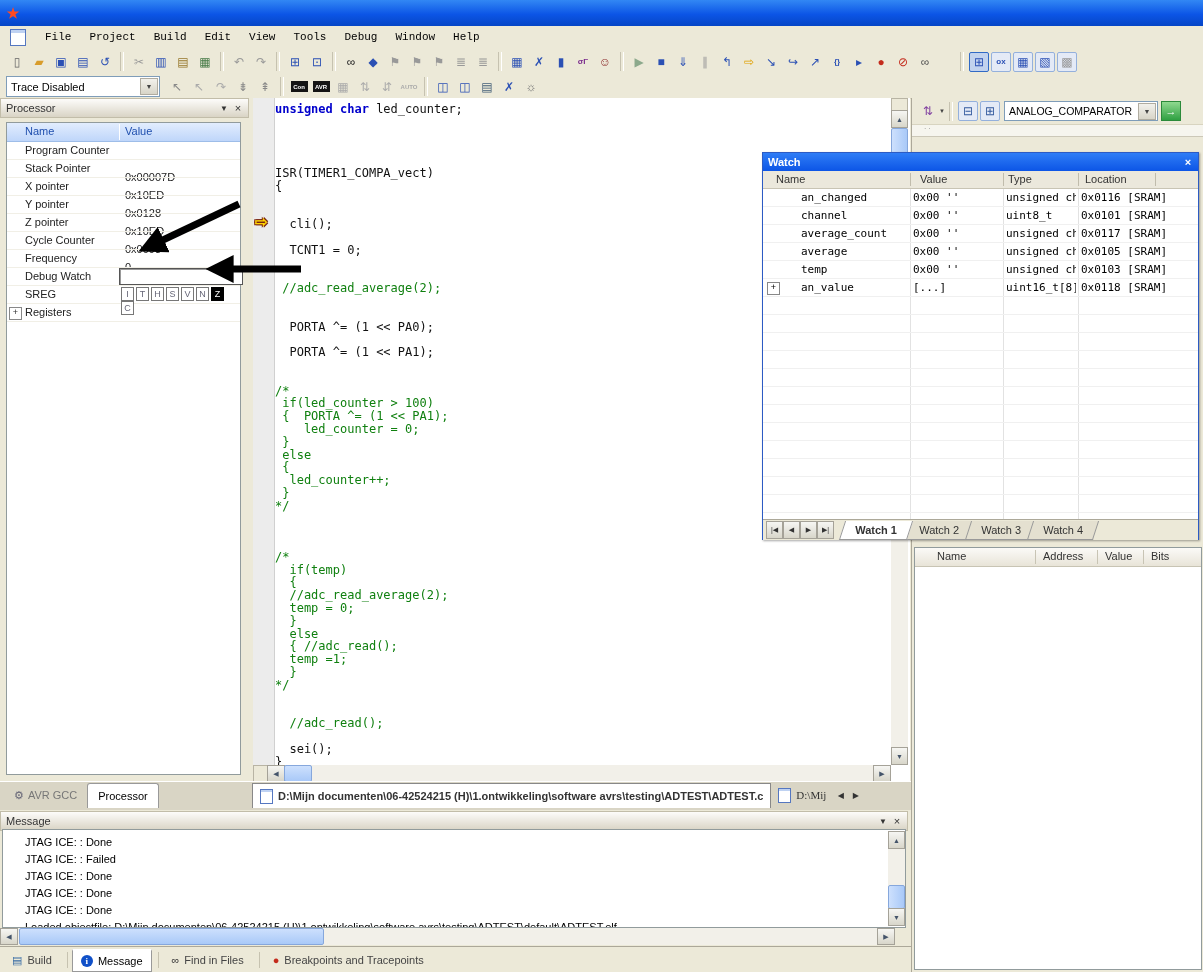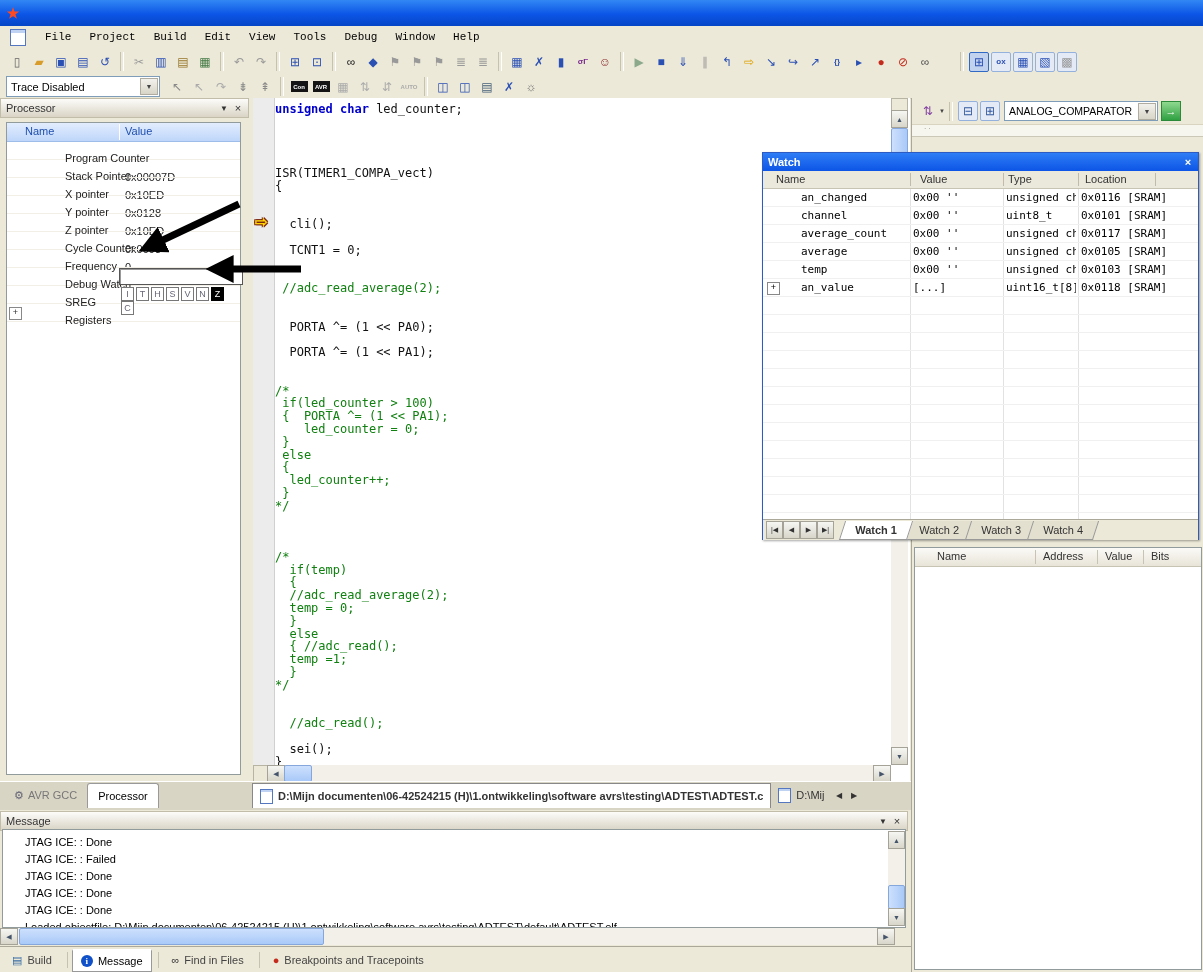--- a/index.html
+++ b/index.html
@@ -39,21 +39,21 @@
   .ptitle .sp{flex:1;}
   .tbtn2{width:14px;height:13px;display:flex;align-items:center;justify-content:center;
      font-size:8px;color:#333;}
   #proc-table{position:absolute;left:6px;top:24px;right:8px;bottom:6px;background:#fff;
      border:1px solid #919B9C;}
   #proc-head{height:18px;background:linear-gradient(180deg,#E2EDFE,#BFD6FA);position:relative;
      border-bottom:1px solid #9EBDE8;color:#1F4FAE;}
   #proc-head span{position:absolute;top:2px;}
   #proc-head .csep{position:absolute;top:1px;bottom:1px;width:1px;background:#fff;}
   .prow{position:relative;height:17px;border-bottom:1px solid #F1EFE6;}
-  .prow .pname{position:absolute;left:18px;top:10px;color:#222;margin-left:40px;}
+  .prow .pname{position:absolute;left:18px;top:2px;color:#222;}
   .prow .pval{position:absolute;left:118px;top:8px;color:#222;margin-top:21px;}
   #stopwatch-box{position:absolute;left:112px;top:0px;width:122px;height:15px;background:#fff;
      border:1px solid #555;box-shadow:inset 1px 1px 0 #999;}
   .sregbox{display:inline-block;width:11px;height:12px;border:1px solid #777;color:#667;
      font-size:9px;text-align:center;line-height:12px;margin-right:2px;vertical-align:top;background:#fff;}
   .sregbox.on{background:#000;color:#fff;border-color:#000;}
   .plusbox{position:absolute;left:2px;top:3px;width:11px;height:11px;border:1px solid #888;
      background:#fff;font-size:9px;line-height:9px;text-align:center;color:#333;}
   
   #left-tabs{position:absolute;left:0;top:781px;width:249px;height:28px;background:#D9D5C5;
@@ -86,21 +86,21 @@
   #ed-hsb .lf{position:absolute;left:14px;top:0;bottom:0;width:16px;}
   #ed-hsb .thumb{position:absolute;left:31px;top:0;bottom:0;width:26px;background:linear-gradient(180deg,#CDE0FD,#A9C9F8);border:1px solid #86A7DC;border-radius:2px;}
   #ed-hsb .rt{position:absolute;right:0;top:0;bottom:0;width:16px;}
   
   #file-tabs{position:absolute;left:249px;top:781px;width:661px;height:28px;background:#D9D5C5;
      border-top:1px solid #fff;display:flex;align-items:flex-start;padding-left:3px;}
   .ftab{height:24px;display:flex;align-items:center;padding:0 7px;margin-top:1px;color:#333;white-space:nowrap;overflow:hidden;}
   .ftab.active{background:#fff;border:1px solid #888;border-bottom:none;font-weight:bold;}
   .ftab .ic{width:11px;height:13px;border:1px solid #5577C0;background:#fff;margin-right:5px;
      box-shadow:inset 0 2px 0 #BFD2F2;flex:0 0 auto;}
-  .ftab2{max-width:52px;}
+  .ftab2{max-width:52px;font-family:Liberation Serif, serif;}
   .fnav{width:15px;height:22px;margin-top:2px;display:flex;align-items:center;justify-content:center;font-size:8px;color:#333;}
   
   #right-panel{position:absolute;left:911px;top:98px;width:292px;height:874px;background:#ECE9D8;border-left:1px solid #ACA899;}
   #io-title{height:16px;background:linear-gradient(180deg,#FDFCFA,#D9D4C5);border-bottom:1px solid #C2BDA9;
      display:flex;align-items:center;padding-left:5px;color:#333;}
   #io-toolbar{height:26px;display:flex;align-items:center;padding-left:5px;border-bottom:1px solid #D8D4C0;}
   #io-combo{width:152px;height:18px;background:#fff;border:1px solid #7F9DB9;display:flex;align-items:center;margin:0 3px;}
   #io-combo .cval{flex:1;padding-left:4px;font-size:10.5px;}
   #io-go{width:18px;height:18px;background:linear-gradient(180deg,#8FD98F,#2FA042);border:1px solid #2B8A3A;
      color:#fff;font-weight:bold;display:flex;align-items:center;justify-content:center;font-size:11px;}

